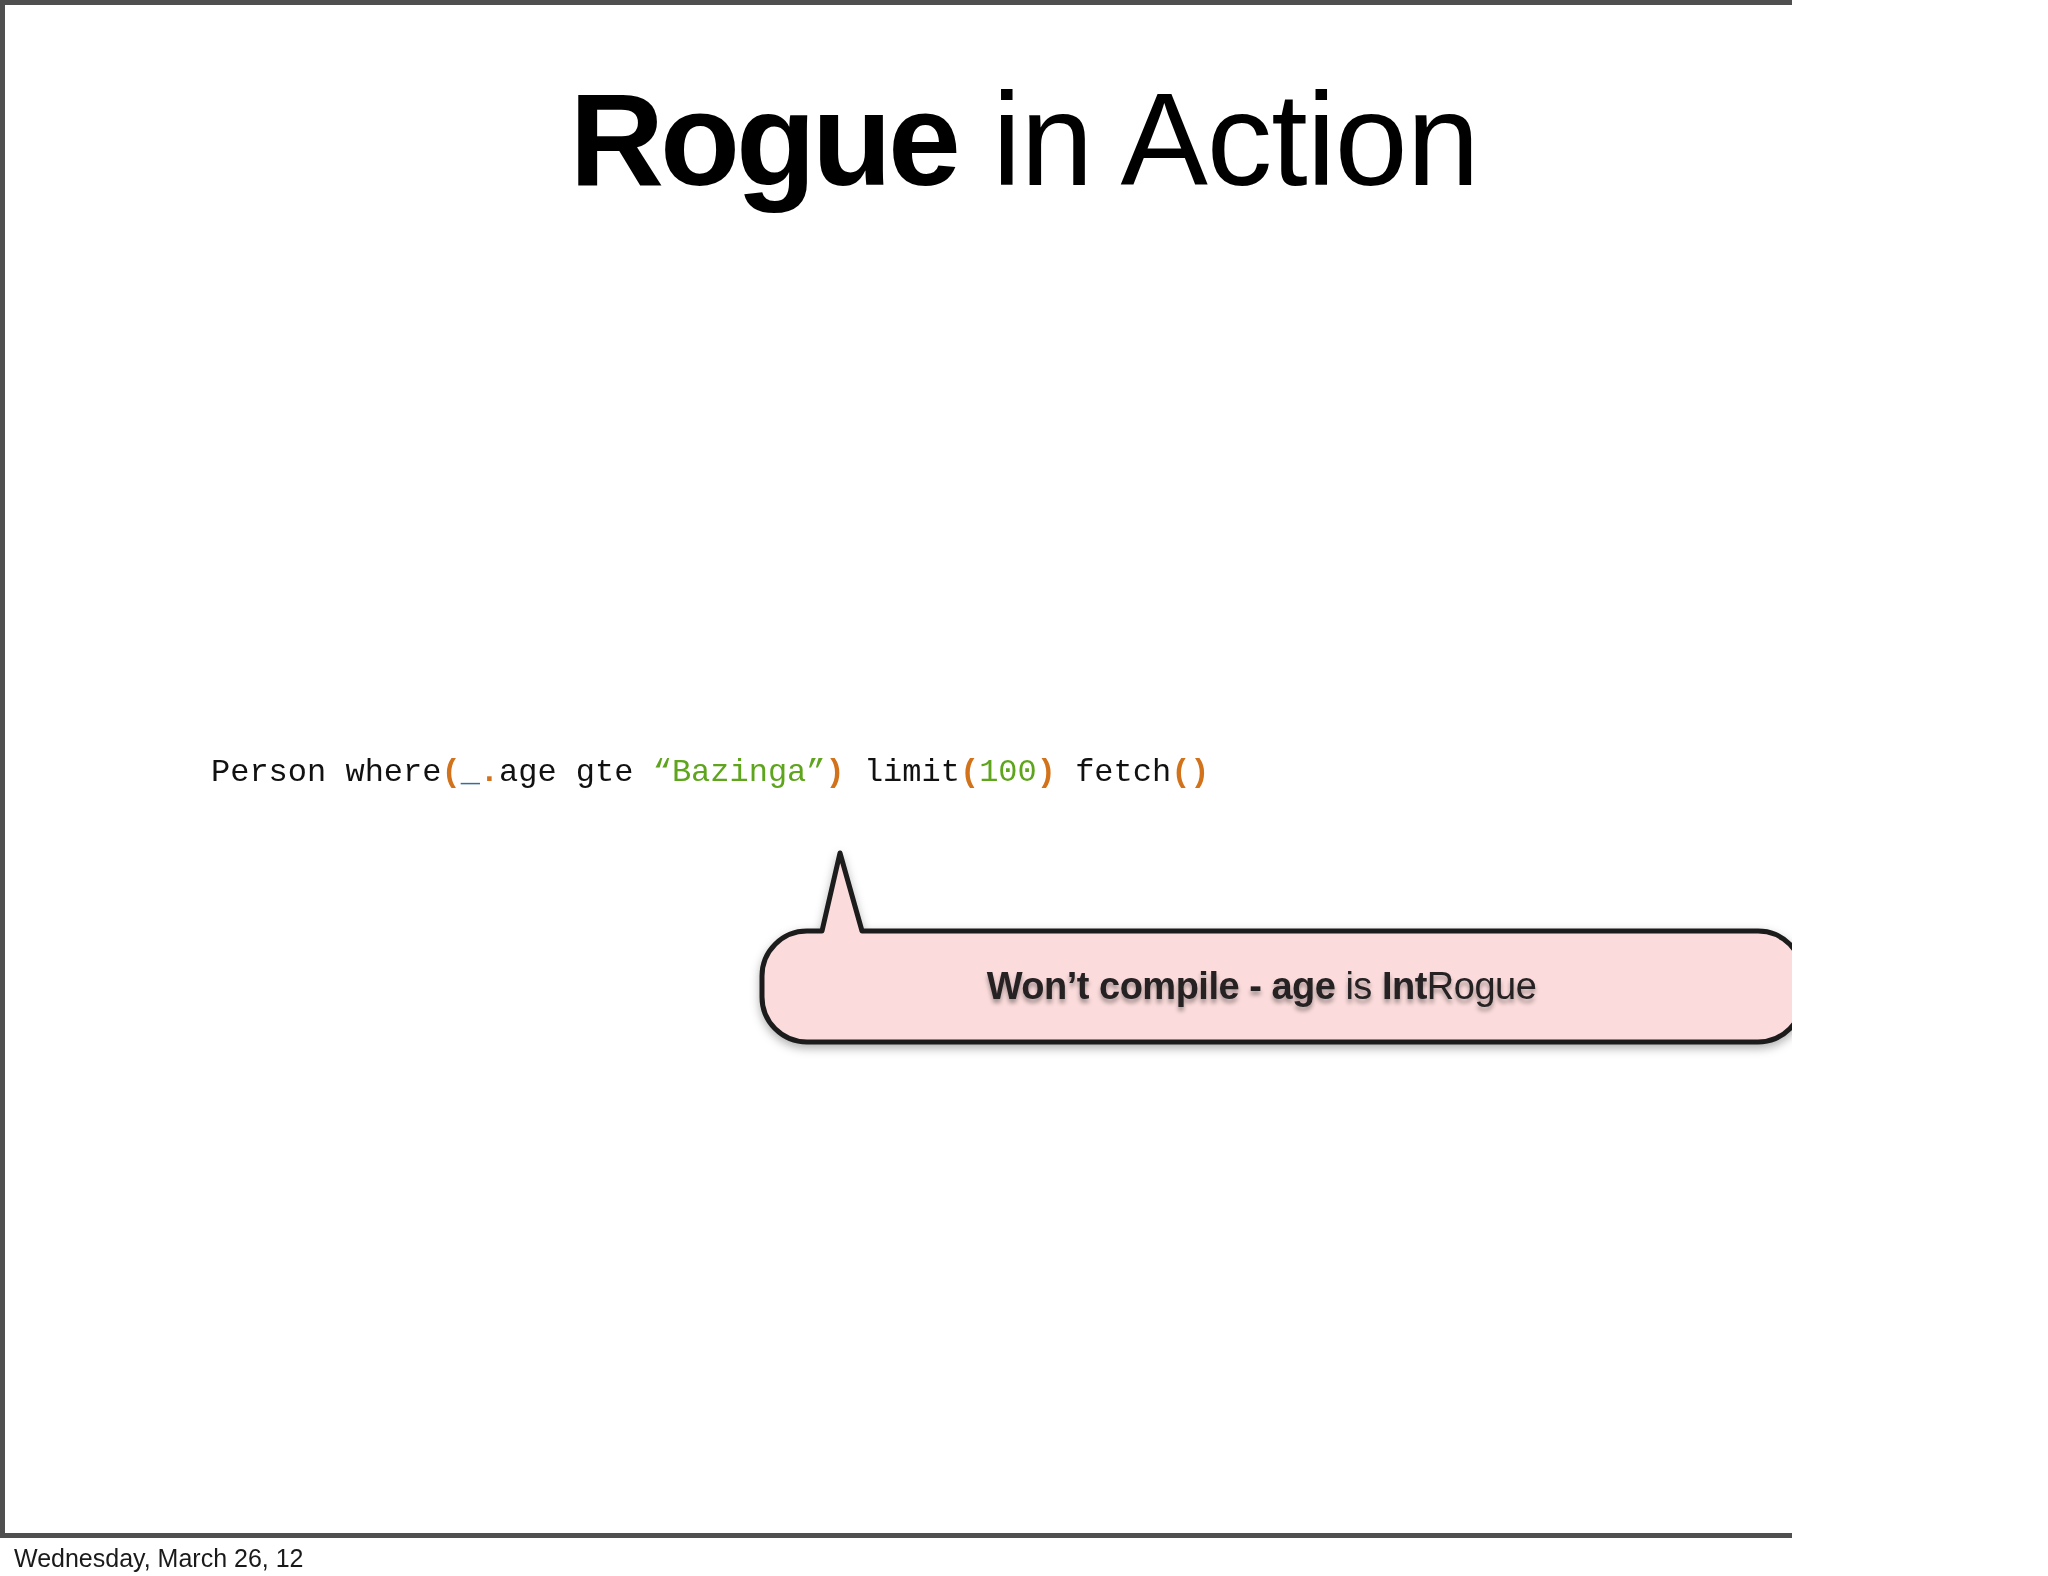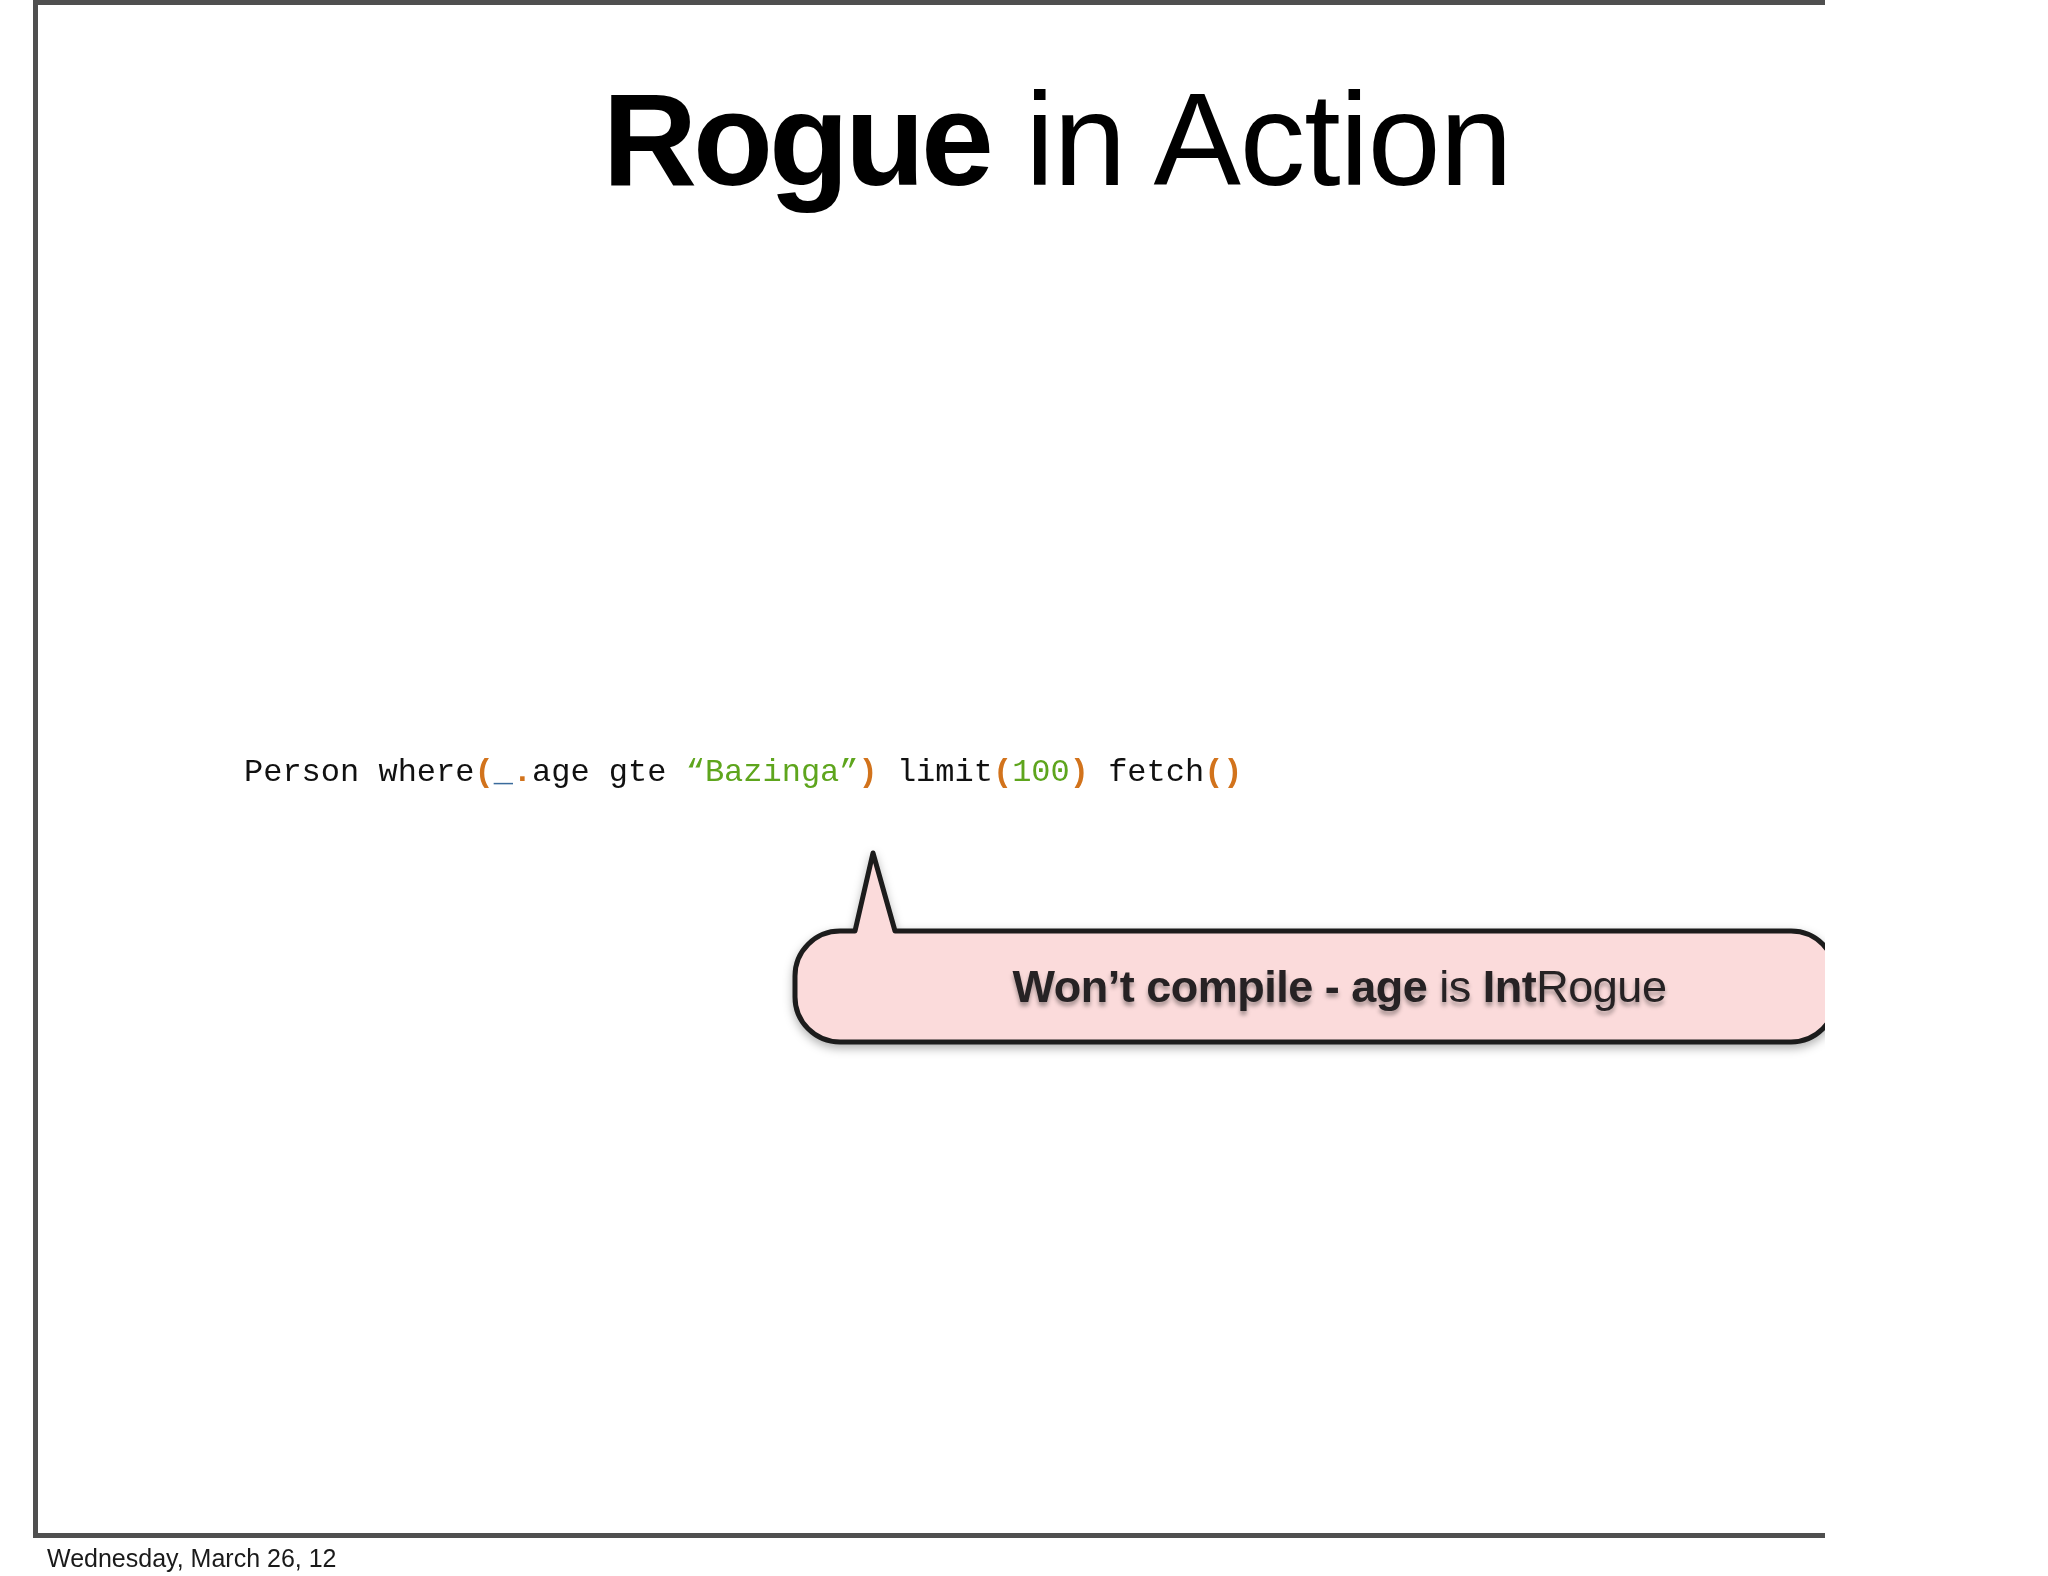--- a/index.html
+++ b/index.html
@@ -13,21 +13,20 @@
     --calloutink:#262224;
   }
   *{margin:0;padding:0;box-sizing:border-box;}
   html,body{background:#ffffff;}
   .page{
     position:relative;
     width:1792px;height:1576px;
     background:#ffffff;
     overflow:hidden;
     font-family:"Liberation Sans", sans-serif;
-    margin-left:33px;
   }
   .slide{
     position:absolute;left:0;top:0;
     width:2048px;height:1538px;
     background:#ffffff;
     border:5px solid var(--frame);
   }
   .title{
     position:absolute;
     left:0;top:66px;width:100%;
@@ -69,24 +68,24 @@
     fill:var(--pink);
     stroke:var(--bubble-stroke);
     stroke-width:5;
     stroke-linejoin:round;
   }
   .bubble-shadow{
     filter:drop-shadow(0px 4px 5px rgba(0,0,0,0.30));
   }
   .callout-text{
     position:absolute;
-    left:781px;top:926px;
+    left:736px;top:926px;
     width:1041px;height:111px;
     display:flex;align-items:center;justify-content:center;
-    font-size:45px;
+    font-size:38px;
     color:var(--calloutink);
     letter-spacing:-0.5px;
     text-shadow:0 4px 4px rgba(0,0,0,0.35);
     white-space:pre;
   }
   .callout-text b{font-weight:700;}
   .footer{
     position:absolute;
     left:14px;top:1544px;
     font-size:25px;

